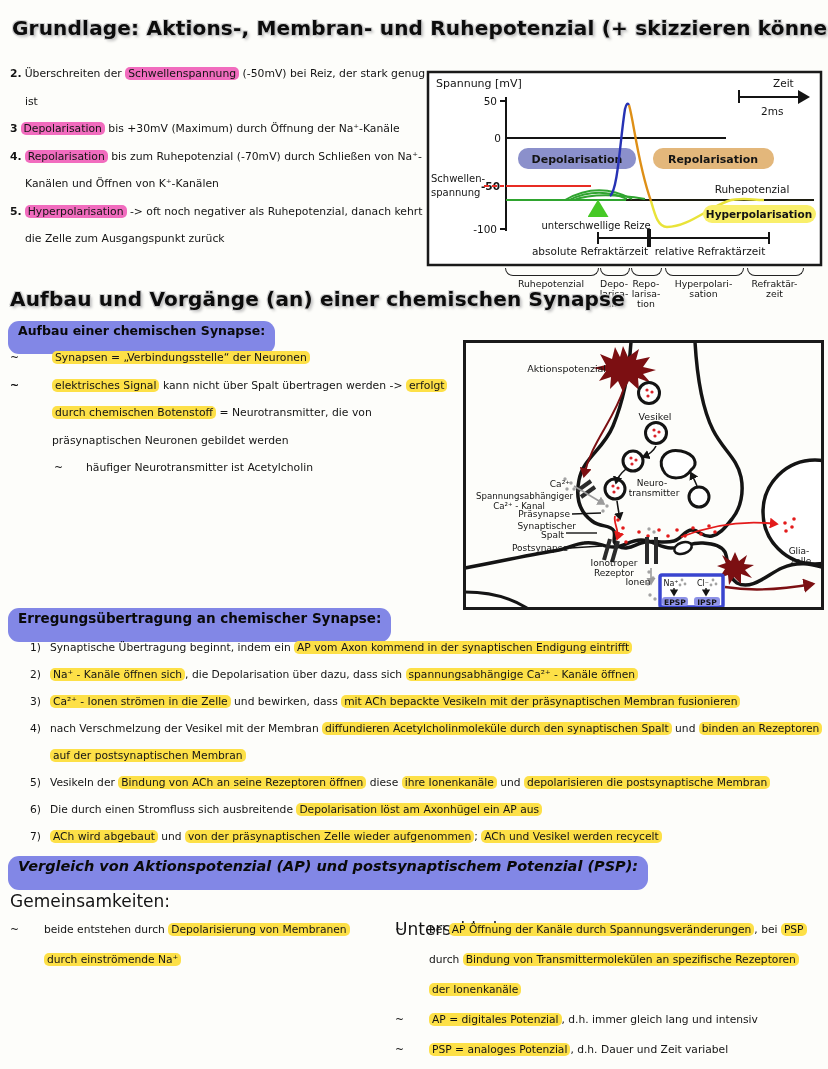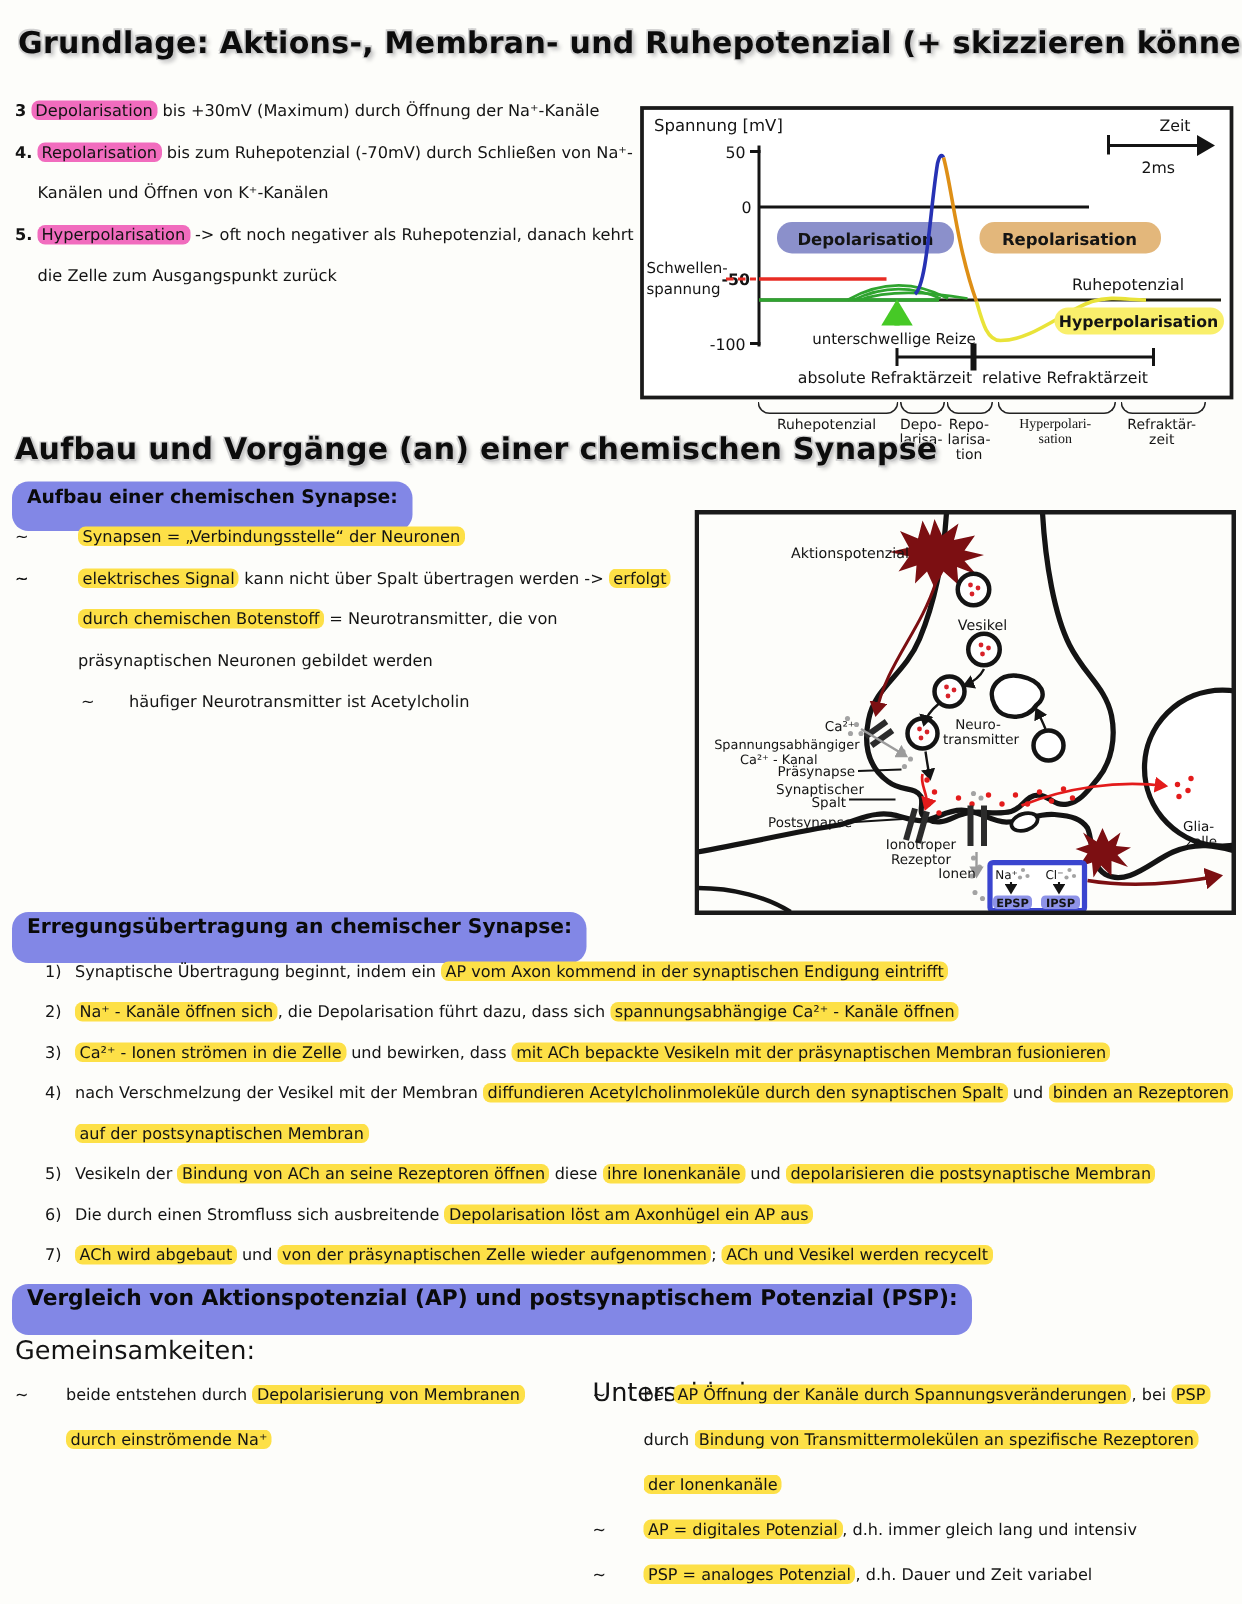--- a/index.html
+++ b/index.html
@@ -39,20 +39,21 @@
   .brace{position:absolute;height:7px;border:1.6px solid #222;border-top:none;border-radius:0 0 9px 9px;top:2px;}
   .phlabel{position:absolute;top:13px;font-size:9.3px;line-height:9.8px;text-align:center;white-space:pre-line;}
   svg text{font-family:"DejaVu Sans",sans-serif;fill:#141414;}
 </style>
 </head>
 <body>
 
 <div class="abs bubble" style="left:12px;top:16px;">Grundlage: Aktions-, Membran- und Ruhepotenzial (+ skizzieren können)</div>
 
 <div class="abs" id="ap-list">
+  <div class="li"><span class="num">2.</span><span><span>Überschreiten der </span><span class="hl-pink">Schwellenspannung</span><span> (-50mV) bei Reiz, der stark genug ist</span></span></div>
   <div class="li"><span class="num">3</span><span><span class="hl-pink">Depolarisation</span><span> bis +30mV (Maximum) durch Öffnung der Na⁺-Kanäle</span></span></div>
   <div class="li"><span class="num">4.</span><span><span class="hl-pink">Repolarisation</span><span> bis zum Ruhepotenzial (-70mV) durch Schließen von Na⁺-Kanälen und Öffnen von K⁺-Kanälen</span></span></div>
   <div class="li"><span class="num">5.</span><span><span class="hl-pink">Hyperpolarisation</span><span> -&gt; oft noch negativer als Ruhepotenzial, danach kehrt die Zelle zum Ausgangspunkt zurück</span></span></div>
 </div>
 
 <svg class="abs" style="left:426px;top:70px;" width="400" height="198" viewBox="0 0 400 198">
   <defs>
     <marker id="mk-blk" markerWidth="7" markerHeight="7" refX="5" refY="3.5" orient="auto">
         <path d="M0,0 L6,3.5 L0,7 Z" fill="#141414"></path>
       </marker>
@@ -119,21 +120,21 @@
   <div class="brace" style="left:205px;width:29px;"></div>
   <div class="brace" style="left:239px;width:77px;"></div>
   <div class="brace" style="left:321px;width:55px;"></div>
   <div class="phlabel" style="left:69px;width:112px;">Ruhepotenzial</div>
   <div class="phlabel" style="left:161px;width:54px;">Depo-
 larisa-
 alle</div>
   <div class="phlabel" style="left:193px;width:54px;">Repo-
 larisa-
 tion</div>
-  <div class="phlabel" style="left:239px;width:77px;font-family:Liberation Serif, serif;">Hyperpolari-
+  <div class="phlabel" style="left:239px;width:77px;">Hyperpolari-
 sation</div>
   <div class="phlabel" style="left:315px;width:67px;">Refraktär-
 zeit</div>
 </div>
 
 <div class="abs bubble" style="left:10px;top:287px;">Aufbau und Vorgänge (an) einer chemischen Synapse</div>
 
 <div class="abs" style="left:8px;top:321px;font-size:12.5px;"><span class="pill">Aufbau einer chemischen Synapse:</span></div>
 <div class="abs" id="aufbau-list">
   <div class="li"><span class="tld">~</span><span><span class="hl-blue">Synapsen = „Verbindungsstelle“ der Neuronen</span></span></div>
@@ -297,29 +298,29 @@
 
   <text x="336" y="214" font-size="9" text-anchor="middle">Glia-</text>
   <text x="338" y="224" font-size="9" text-anchor="middle">zelle</text>
 
   <rect x="1.5" y="1.5" width="358" height="267" fill="none" stroke="#1a1a1a" stroke-width="3"></rect>
 </svg>
 
 <div class="abs" style="left:8px;top:608px;font-size:13.5px;"><span class="pill">Erregungsübertragung an chemischer Synapse:</span></div>
 <div class="abs" id="erregung-list">
   <div class="li"><span class="num">1)</span><span><span>Synaptische Übertragung beginnt, indem ein </span><span class="hl-blue">AP vom Axon kommend in der synaptischen Endigung eintrifft</span></span></div>
-  <div class="li"><span class="num">2)</span><span><span class="hl-blue">Na⁺ - Kanäle öffnen sich</span><span>, die Depolarisation führt dazu, dass sich </span><span class="hl-blue">spannungsabhängige Ca²⁺ - Kanäle öffnen</span></span></div>
+  <div class="li"><span class="num">2)</span><span><span class="hl-blue">Na⁺ - Kanäle öffnen sich</span><span>, die Depolarisation über dazu, dass sich </span><span class="hl-blue">spannungsabhängige Ca²⁺ - Kanäle öffnen</span></span></div>
   <div class="li"><span class="num">3)</span><span><span class="hl-blue">Ca²⁺ - Ionen strömen in die Zelle</span><span> und bewirken, dass </span><span class="hl-blue">mit ACh bepackte Vesikeln mit der präsynaptischen Membran fusionieren</span></span></div>
   <div class="li"><span class="num">4)</span><span><span>nach Verschmelzung der Vesikel mit der Membran </span><span class="hl-blue">diffundieren Acetylcholinmoleküle durch den synaptischen Spalt</span><span> und </span><span class="hl-blue">binden an Rezeptoren auf der postsynaptischen Membran</span></span></div>
   <div class="li"><span class="num">5)</span><span><span>Vesikeln der </span><span class="hl-blue">Bindung von ACh an seine Rezeptoren öffnen</span><span> diese </span><span class="hl-blue">ihre Ionenkanäle</span><span> und </span><span class="hl-blue">depolarisieren die postsynaptische Membran</span></span></div>
   <div class="li"><span class="num">6)</span><span><span>Die durch einen Stromfluss sich ausbreitende </span><span class="hl-blue">Depolarisation löst am Axonhügel ein AP aus</span></span></div>
   <div class="li"><span class="num">7)</span><span><span class="hl-blue">ACh wird abgebaut</span><span> und </span><span class="hl-blue">von der präsynaptischen Zelle wieder aufgenommen</span><span>; </span><span class="hl-blue">ACh und Vesikel werden recycelt</span></span></div>
 </div>
 
-<div class="abs" style="left:8px;top:856px;font-size:14.5px;"><span class="pill">Vergleich von Aktionspotenzial (AP) und postsynaptischem Potenzial (PSP):</span></div>
+<div class="abs" style="left:8px;top:856px;font-size:14.5px;font-style:italic;"><span class="pill">Vergleich von Aktionspotenzial (AP) und postsynaptischem Potenzial (PSP):</span></div>
 <div class="abs coltitle" style="left:10px;top:891px;">Gemeinsamkeiten:</div>
 <div class="abs coltitle" style="left:395px;top:919px;">Unterschiede:</div>
 
 <div class="abs cmp" style="left:10px;top:915px;width:368px;">
   <div class="li"><span class="tld">~</span><span><span>beide entstehen durch </span><span class="hl-blue">Depolarisierung von Membranen durch einströmende Na⁺</span></span></div>
 </div>
 <div class="abs cmp" style="left:395px;top:915px;width:422px;">
   <div class="li"><span class="tld">~</span><span><span>bei </span><span class="hl-blue">AP Öffnung der Kanäle durch Spannungsveränderungen</span><span>, bei </span><span class="hl-blue">PSP</span><span> durch </span><span class="hl-blue">Bindung von Transmittermolekülen an spezifische Rezeptoren der Ionenkanäle</span></span></div>
   <div class="li"><span class="tld">~</span><span><span class="hl-blue">AP = digitales Potenzial</span><span>, d.h. immer gleich lang und intensiv</span></span></div>
   <div class="li"><span class="tld">~</span><span><span class="hl-blue">PSP = analoges Potenzial</span><span>, d.h. Dauer und Zeit variabel</span></span></div>

